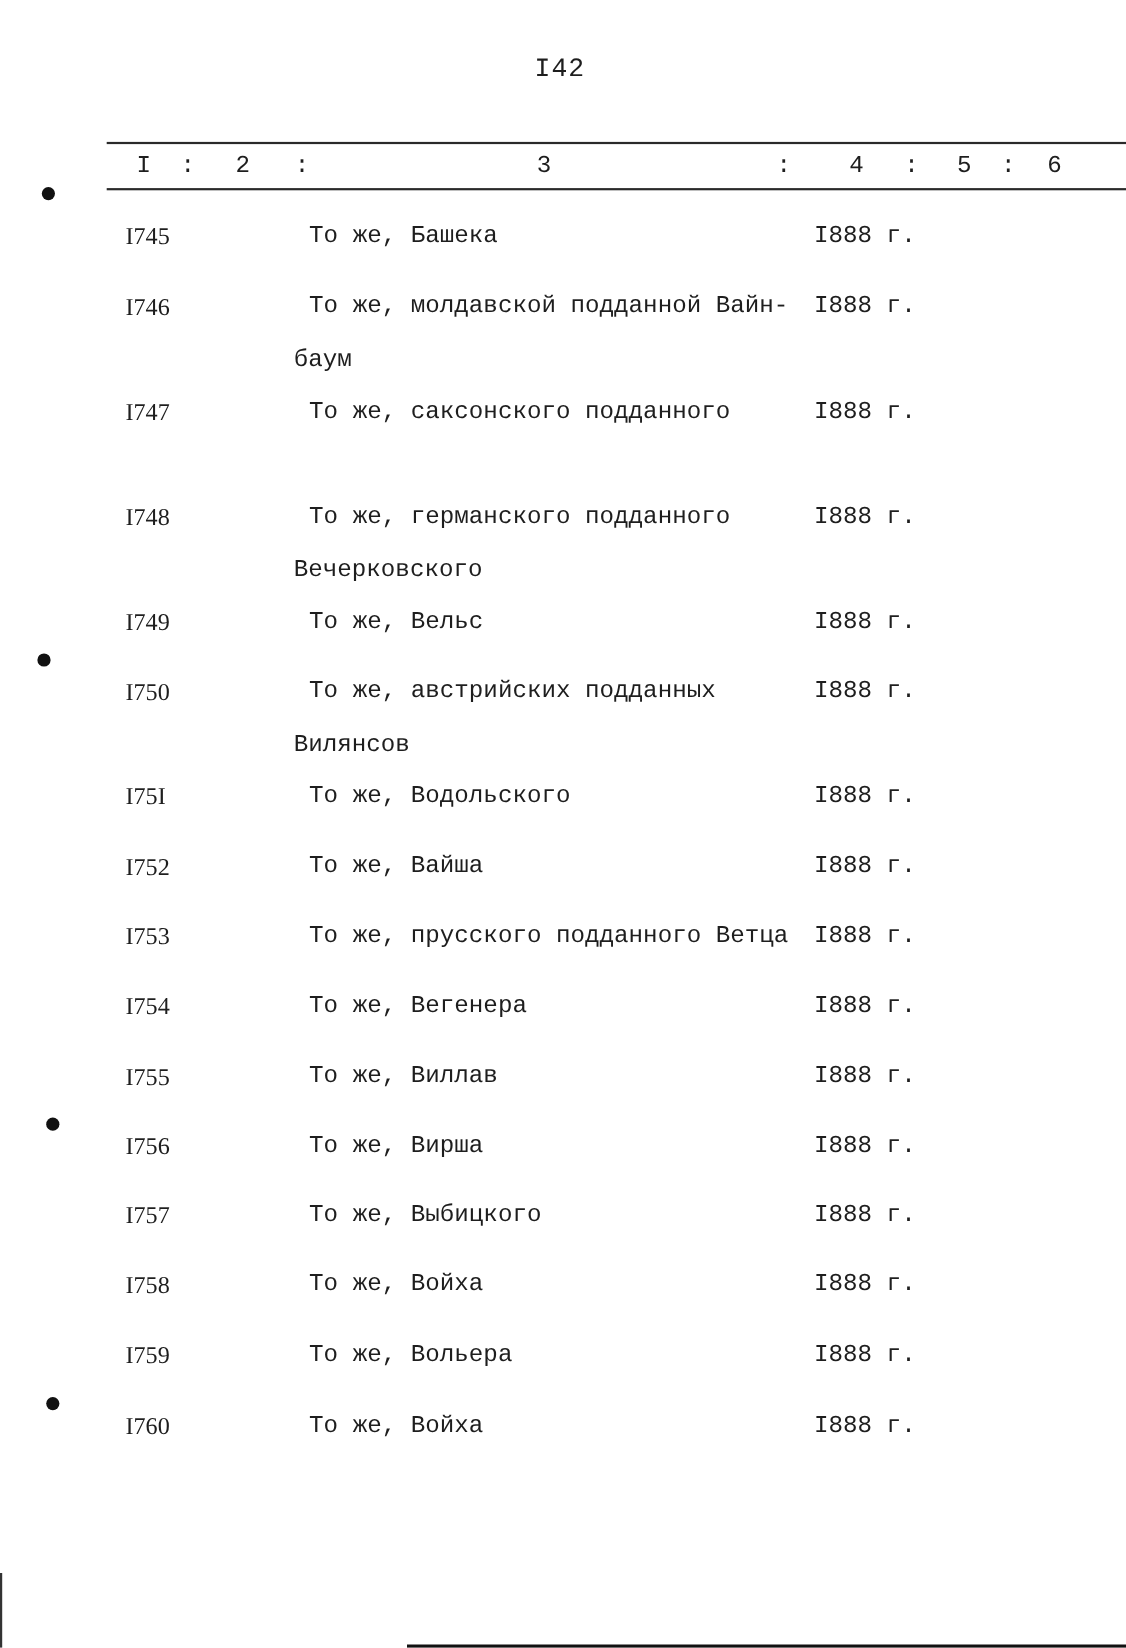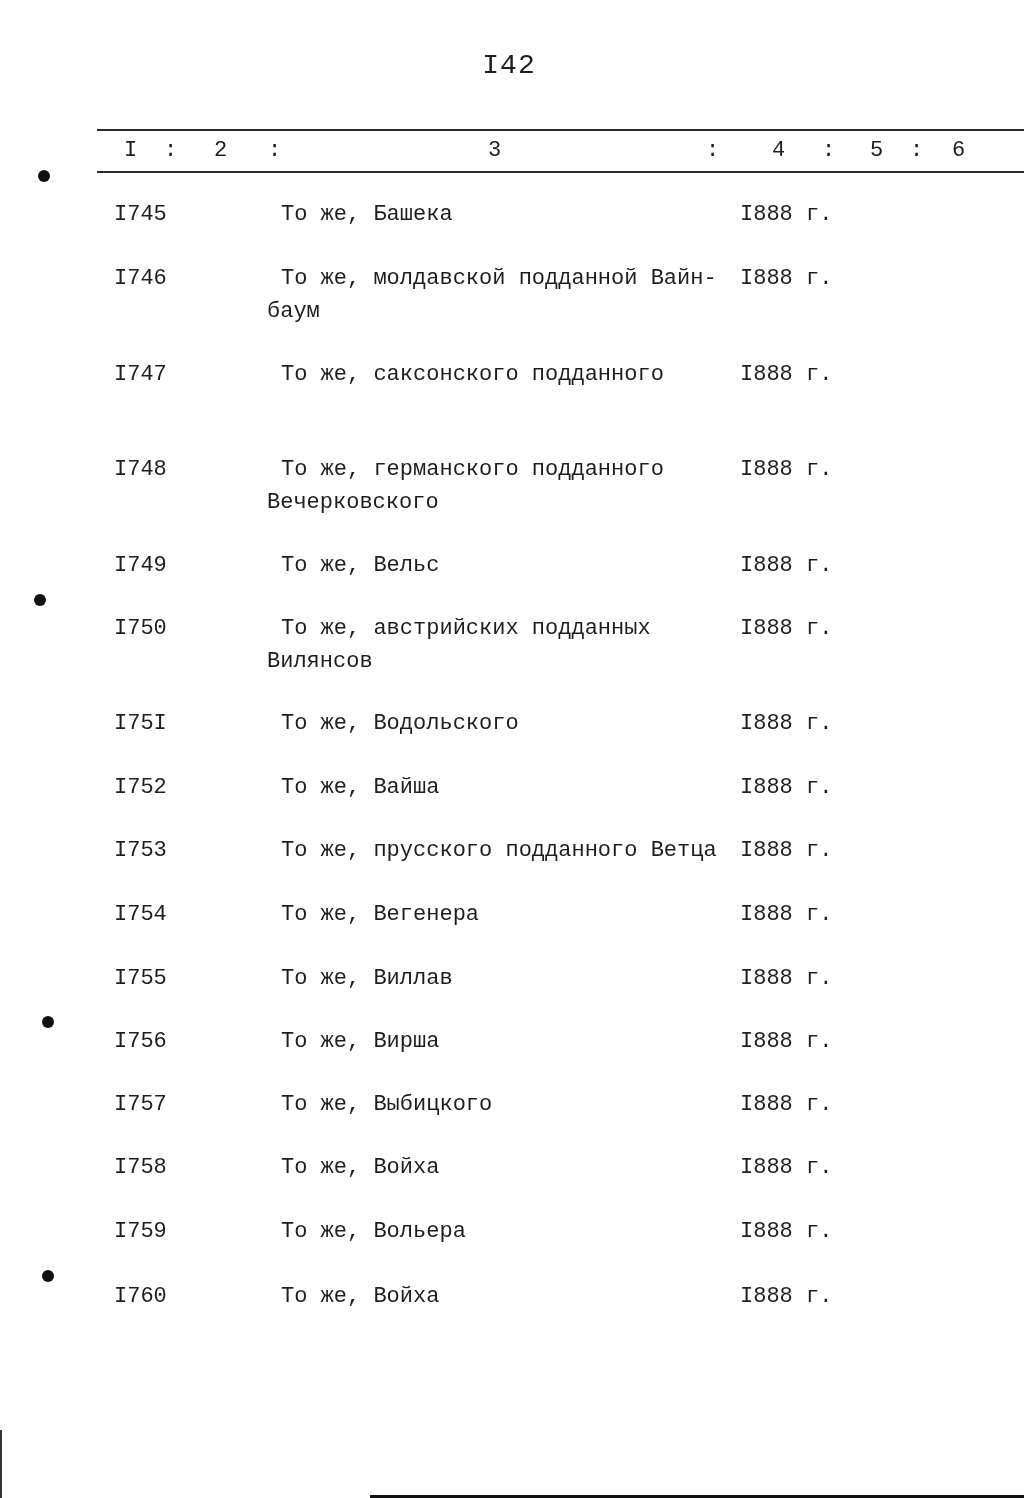--- a/index.html
+++ b/index.html
@@ -3,38 +3,38 @@
 <meta charset="utf-8">
 <style>
   html, body { margin: 0; padding: 0; background: #ffffff; }
   body {
     width: 1024px; height: 1498px; position: relative; overflow: hidden;
     font-family: "Liberation Mono", "DejaVu Sans Mono", monospace;
     color: #1e1e1e;
   }
   .page-number {
     position: absolute; left: 0; width: 1018px; top: 50px;
-    text-align: center; font-size: 28px; letter-spacing: 1px;
+    text-align: center; font-size: 24px; letter-spacing: 1px;
   }
   .rule {
     position: absolute; left: 97px; width: 932px; height: 2px; background: #2a2a2a;
   }
   .rule.top { top: 129px; }
   .rule.bottom { top: 171px; }
   .header-row {
     position: absolute; top: 138px; left: 0; width: 1024px; height: 28px;
     font-size: 22px;
   }
   .header-row span { position: absolute; top: 0; }
   .row {
     position: absolute; left: 0; width: 1024px; font-size: 22px; line-height: 33px;
   }
-  .row .num { position: absolute; left: 114px; }
+  .row .num { position: absolute; left: 114px; font-family: Liberation Serif, serif; }
   .row .desc { position: absolute; left: 281px; width: 440px; }
-  .row .desc .cont { display: block; margin-left: -14px; }
+  .row .desc .cont { display: block; margin-left: -14px; margin-top: 16px; }
   .row .year { position: absolute; left: 740px; white-space: nowrap; }
   .hole {
     position: absolute; width: 12px; height: 12px; border-radius: 50%; background: #111;
   }
   .edge-bottom {
     position: absolute; left: 370px; right: 0; bottom: 0; height: 3px; background: #111;
   }
   .edge-left {
     position: absolute; left: 0; top: 1430px; width: 2px; height: 68px; background: #333;
   }

